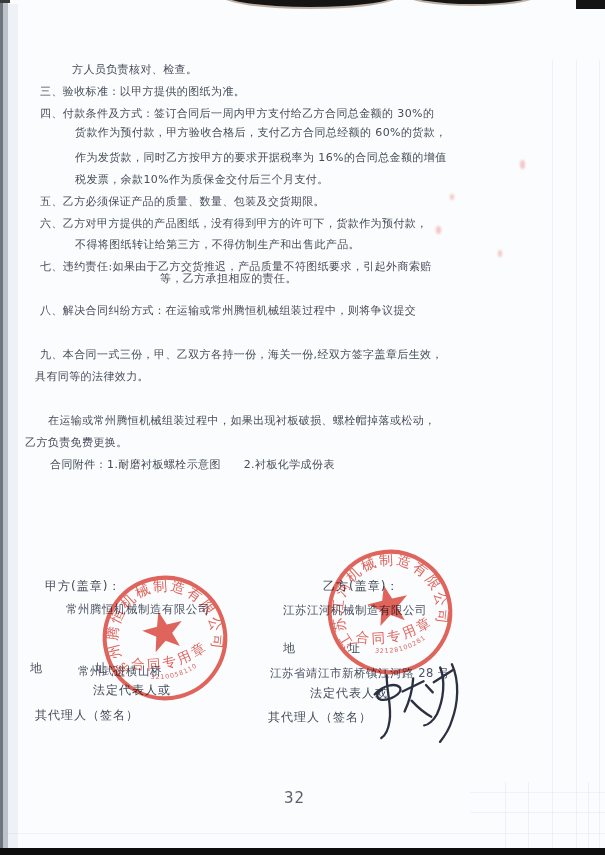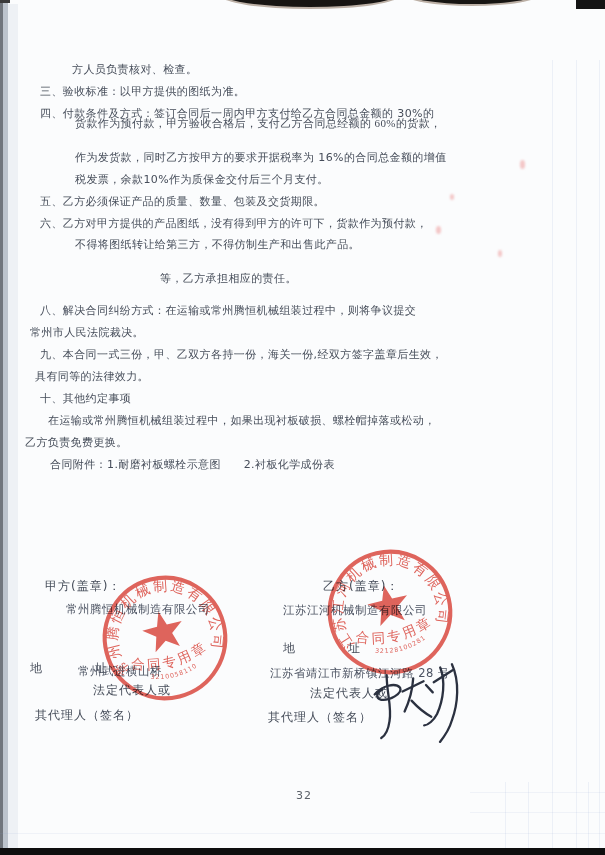--- a/index.html
+++ b/index.html
@@ -23,21 +23,21 @@
   .body-line{
     position:absolute;white-space:nowrap;
     font-size:11px;letter-spacing:0.4px;color:#454c59;
   }
   
   .party-label{position:absolute;font-size:12px;color:#454c59;letter-spacing:1px;white-space:nowrap;}
   .party-small{position:absolute;font-size:11.5px;color:#4d5463;letter-spacing:0.5px;white-space:nowrap;}
   .seal{position:absolute;mix-blend-mode:multiply;opacity:0.82;}
   .seal text{font-family:"DejaVu Sans",sans-serif;}
   .signature{position:absolute;}
-  .page-number{position:absolute;left:284px;top:789px;font-size:11px;color:#5a6068;letter-spacing:1px;margin-left:12px;}
+  .page-number{position:absolute;left:284px;top:789px;font-size:15px;color:#5a6068;letter-spacing:1px;}
 </style>
 </head>
 <body>
 
 <div class="page">
 
   <div class="edge-left-dark"></div>
   <div class="edge-left-mid"></div>
   <div class="edge-left-pale"></div>
   <svg class="top-artifacts" viewBox="0 0 605 20">
@@ -62,32 +62,31 @@
 
   <div class="speck" style="left:520px;top:160px;width:5px;height:9px;"></div>
   <div class="speck" style="left:450px;top:194px;width:4px;height:6px;"></div>
   <div class="speck" style="left:436px;top:226px;width:5px;height:8px;"></div>
   <div class="speck" style="left:498px;top:250px;width:4px;height:7px;"></div>
 
   <div class="clauses">
       <div class="body-line" style="top: 62px; left: 72px;">方人员负责核对、检查。</div>
       <div class="body-line" style="top: 83.93px; left: 40px;">三、验收标准：以甲方提供的图纸为准。</div>
       <div class="body-line" style="top: 105.86px; left: 40px;">四、付款条件及方式：签订合同后一周内甲方支付给乙方合同总金额的 30%的</div>
-      <div class="body-line" style="top: 116px; left: 75px; font-family: Liberation Serif, serif;">货款作为预付款，甲方验收合格后，支付乙方合同总经额的 60%的货款，</div>
+      <div class="body-line" style="top: 125px; left: 75px;">货款作为预付款，甲方验收合格后，支付乙方合同总经额的 60%的货款，</div>
       <div class="body-line" style="top: 149.72px; left: 75px;">作为发货款，同时乙方按甲方的要求开据税率为 16%的合同总金额的增值</div>
       <div class="body-line" style="top: 171.65px; left: 75px;">税发票，余款10%作为质保金交付后三个月支付。</div>
       <div class="body-line" style="top: 193.58px; left: 40px;">五、乙方必须保证产品的质量、数量、包装及交货期限。</div>
       <div class="body-line" style="top: 215.51px; left: 40px;">六、乙方对甲方提供的产品图纸，没有得到甲方的许可下，货款作为预付款，</div>
       <div class="body-line" style="top: 237.44px; left: 75px;">不得将图纸转让给第三方，不得仿制生产和出售此产品。</div>
+      <div class="body-line" style="top: 259.37px; left: 40px;">七、违约责任:如果由于乙方交货推迟，产品质量不符图纸要求，引起外商索赔</div>
       <div class="body-line" style="top: 271px; left: 160px;">等，乙方承担相应的责任。</div>
       <div class="body-line" style="top: 303.23px; left: 40px;">八、解决合同纠纷方式：在运输或常州腾恒机械组装过程中，则将争议提交</div>
-      <div class="body-line" style="top: 325.16px; left: 30px;">常州市人民法院裁决。</div>
       <div class="body-line" style="top: 347.09px; left: 40px;">九、本合同一式三份，甲、乙双方各持一份，海关一份,经双方签字盖章后生效，</div>
       <div class="body-line" style="top: 369.02px; left: 35px;">具有同等的法律效力。</div>
-      <div class="body-line" style="top: 390.95px; left: 40px;">十、其他约定事项</div>
       <div class="body-line" style="top: 412.88px; left: 48px;">在运输或常州腾恒机械组装过程中，如果出现衬板破损、螺栓帽掉落或松动，</div>
       <div class="body-line" style="top: 434.81px; left: 25px;">乙方负责免费更换。</div>
       <div class="body-line" style="top: 456.74px; left: 50px;">合同附件：1.耐磨衬板螺栓示意图　　2.衬板化学成份表</div>
     </div>
 
   <div class="party-label" style="left:45px;top:578px;">甲方(盖章)：</div>
   <div class="party-small" style="left:66px;top:602px;">常州腾恒机械制造有限公司</div>
   <div class="party-label" style="left:30px;top:640px;margin-top:20px;">
     <span>地</span><span style="display:inline-block;width:52px;"></span><span>址：</span>
   </div>

